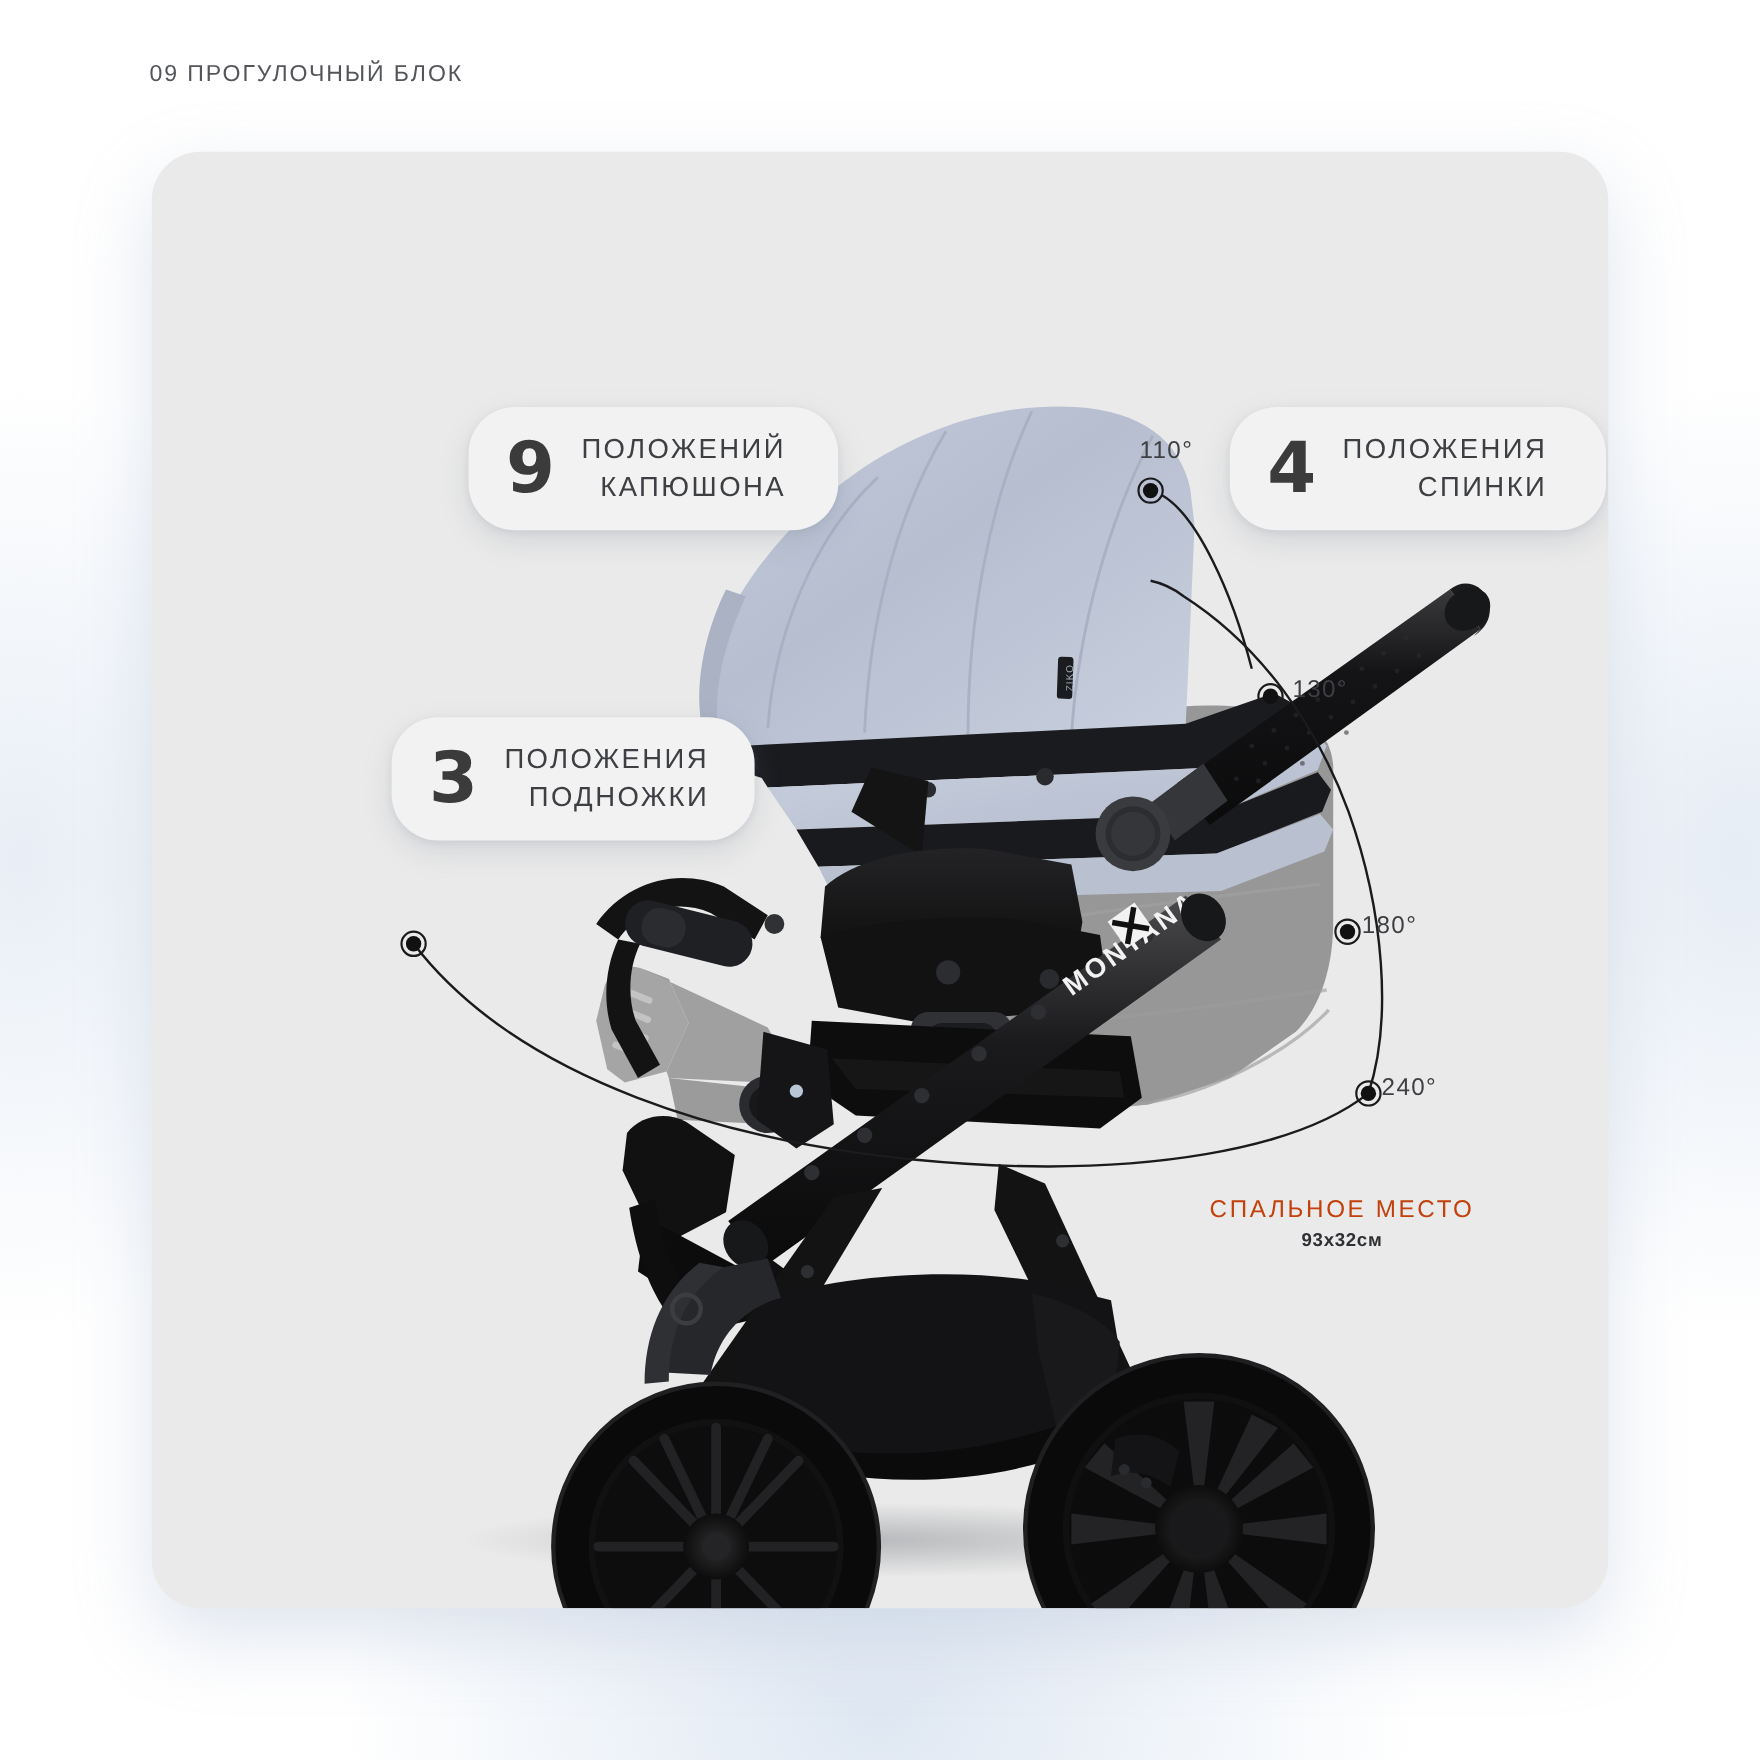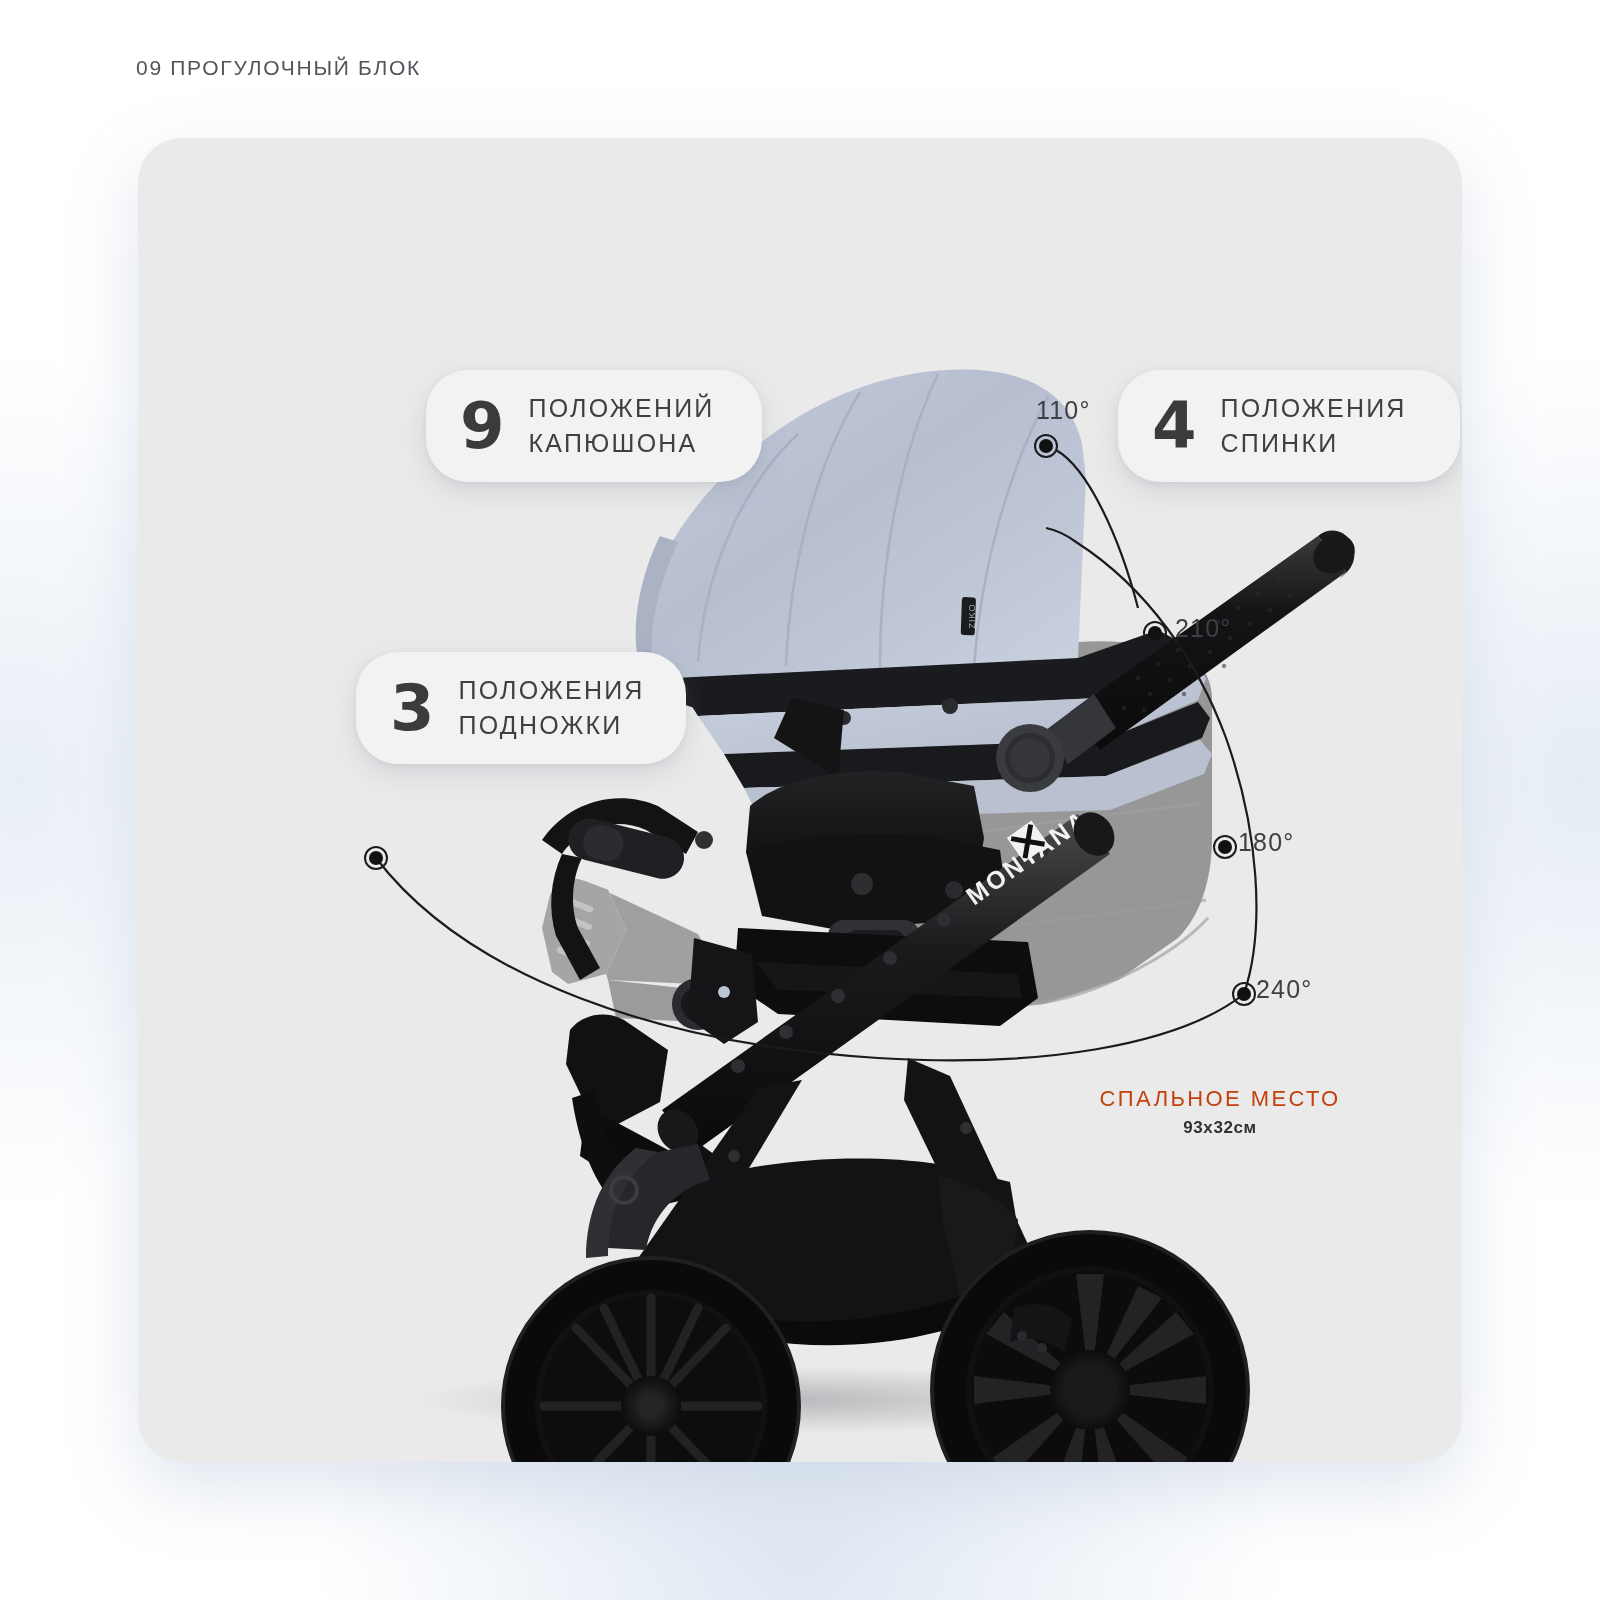--- a/index.html
+++ b/index.html
@@ -49,28 +49,28 @@
     padding:0 38px 0 34px;
     box-sizing:border-box;
   }
   .badge-num{
     font-size:64px;font-weight:700;color:#3b3b3b;
     line-height:1;margin-right:24px;
     font-family:"DejaVu Sans","Liberation Sans",sans-serif;
   }
   .badge-text{
     font-size:25px;letter-spacing:2.2px;color:#3d3f43;
-    line-height:1.42;font-weight:400;white-space:pre-line;
+    line-height:1.42;font-weight:400;white-space:pre-line;text-align:right;
   }
   #badge-hood{left:288px;top:232px;width:336px;height:112px;}
   #badge-back{left:980px;top:232px;width:342px;height:112px;}
   #badge-foot{left:218px;top:514px;width:330px;height:112px;}
   
   .angle-label{
-    position:absolute;font-size:25px;color:#3d3f43;
+    position:absolute;font-size:22px;color:#3d3f43;
     letter-spacing:1.2px;white-space:nowrap;
   }
   
   .sleep-caption{
     position:absolute;left:922px;top:948px;width:320px;
     text-align:center;
   }
   .sleep-title{
     font-size:22px;letter-spacing:2.4px;color:#c2410c;white-space:nowrap;
   }
@@ -444,21 +444,21 @@
 СПИНКИ</span>
   </div>
 
   <div class="badge" id="badge-foot">
     <span class="badge-num">3</span>
     <span class="badge-text">ПОЛОЖЕНИЯ
 ПОДНОЖКИ</span>
   </div>
 
   <div class="angle-label" style="left:898px;top:258px;">110°</div>
-  <div class="angle-label" style="left:1037px;top:476px;">210°</div>
+  <div class="angle-label" style="left:1037px;top:476px;">130°</div>
   <div class="angle-label" style="left:1100px;top:690px;">180°</div>
   <div class="angle-label" style="left:1118px;top:837px;">240°</div>
 
   <div class="sleep-caption">
     <div class="sleep-title">СПАЛЬНОЕ МЕСТО</div>
     <div class="sleep-size">93x32см</div>
   </div>
 
 </div>
 

